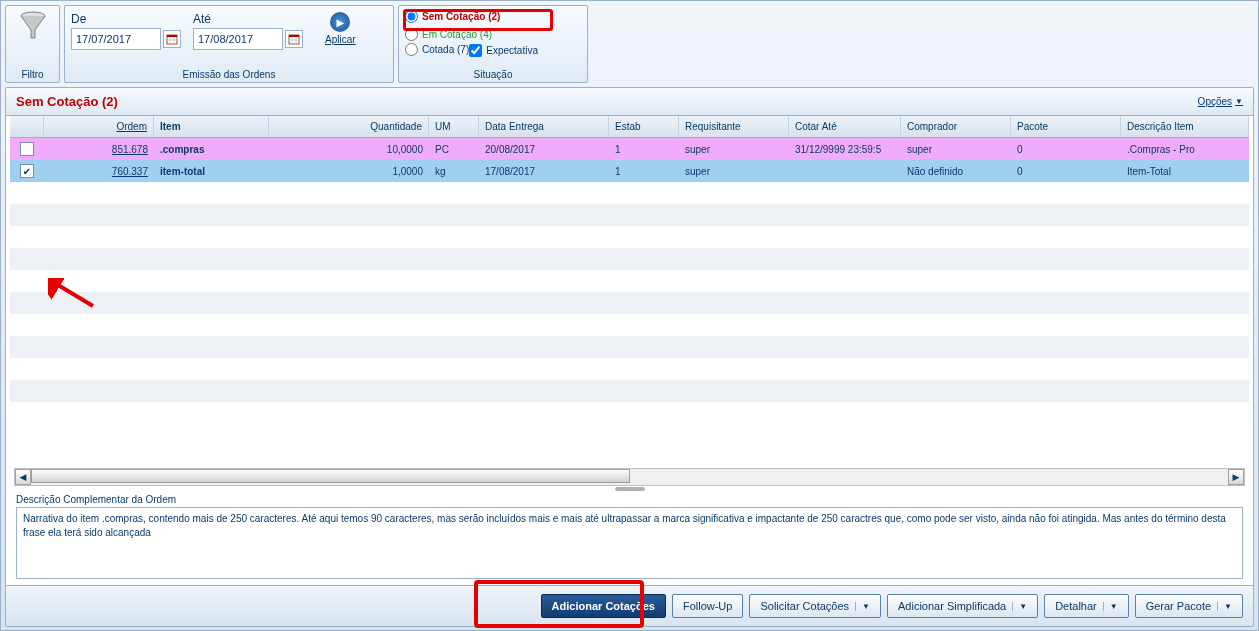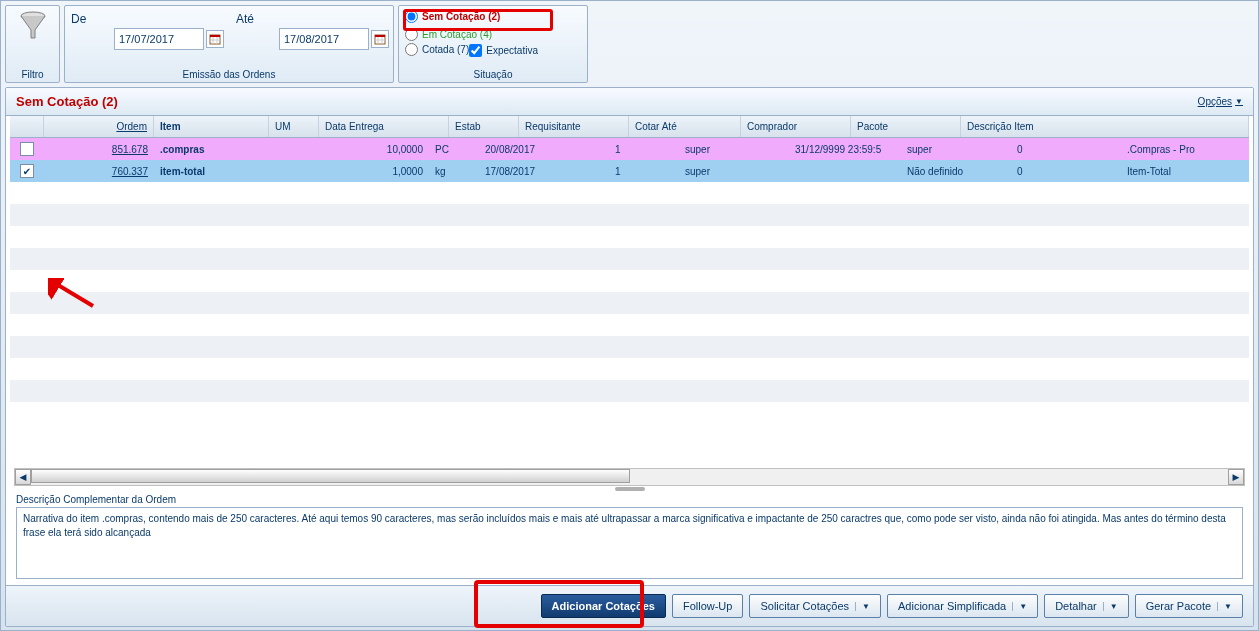--- a/index.html
+++ b/index.html
@@ -37,21 +37,21 @@
   text-align: center;
   font-size: 10px;
   color: #0a3a6b;
   padding-top: 2px;
 }
 .filtro-group { width: 55px; align-items: center; }
 .emissao-group { width: 330px; }
 .emissao-fields { display: flex; gap: 12px; align-items: flex-start; margin-top: 2px;}
 .date-col { display: flex; flex-direction: column; gap: 2px; }
 .date-col label { font-size: 12px; color: #0a3a6b; }
-.date-row { display: flex; align-items: center; gap: 2px; margin-left: 43px; }
+.date-row { display: flex; align-items: center; gap: 2px; }
 .date-input {
   width: 90px; height: 22px; border: 1px solid #9ab1c9;
   padding: 2px 4px; font-size: 11px; font-family: inherit; color: #0a3a6b;
 }
 .cal-icon {
   width: 18px; height: 18px; display: inline-flex; align-items: center; justify-content: center;
   border: 1px solid #9ab1c9; background: #fff; cursor: pointer;
 }
 .apply-col { display: flex; flex-direction: column; align-items: center; gap: 2px; margin-left: 10px; }
 .apply-icon {
@@ -273,20 +273,21 @@
         <span>Opções</span>
         <span class="down-arrow">▼</span>
       </span>
     </div>
 
     <div class="grid-wrap">
       <div class="grid-header-row">
         <div class="gh w-chk"></div>
         <div class="gh w-ord">Ordem</div>
         <div class="gh w-item">Item</div>
+        <div class="gh w-qtd">Quantidade</div>
         <div class="gh w-um">UM</div>
         <div class="gh w-data">Data Entrega</div>
         <div class="gh w-estab">Estab</div>
         <div class="gh w-req">Requisitante</div>
         <div class="gh w-cotar">Cotar Até</div>
         <div class="gh w-comp">Comprador</div>
         <div class="gh w-pac">Pacote</div>
         <div class="gh w-desc">Descrição Item</div>
       </div>
 

